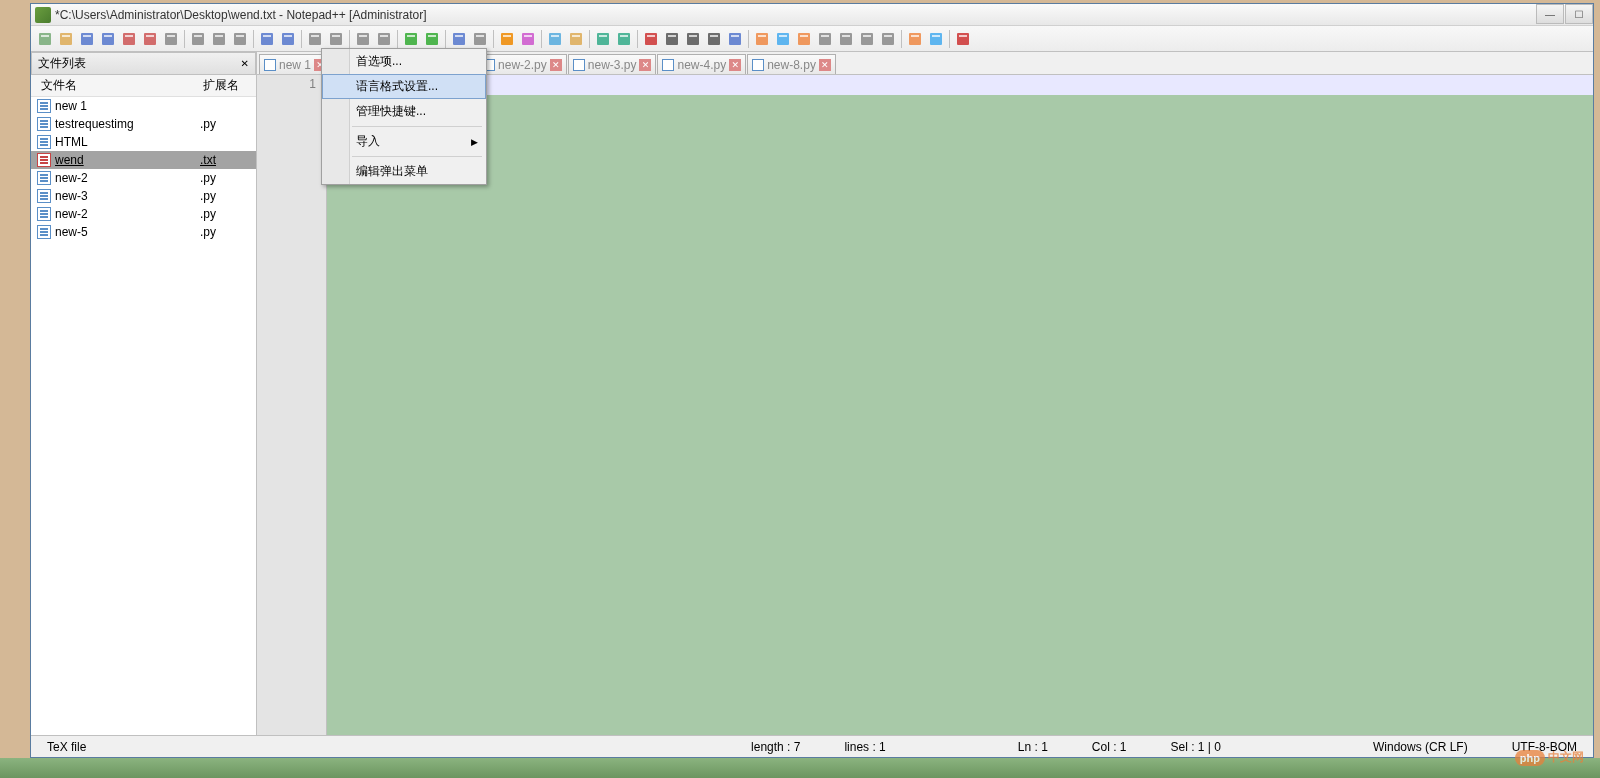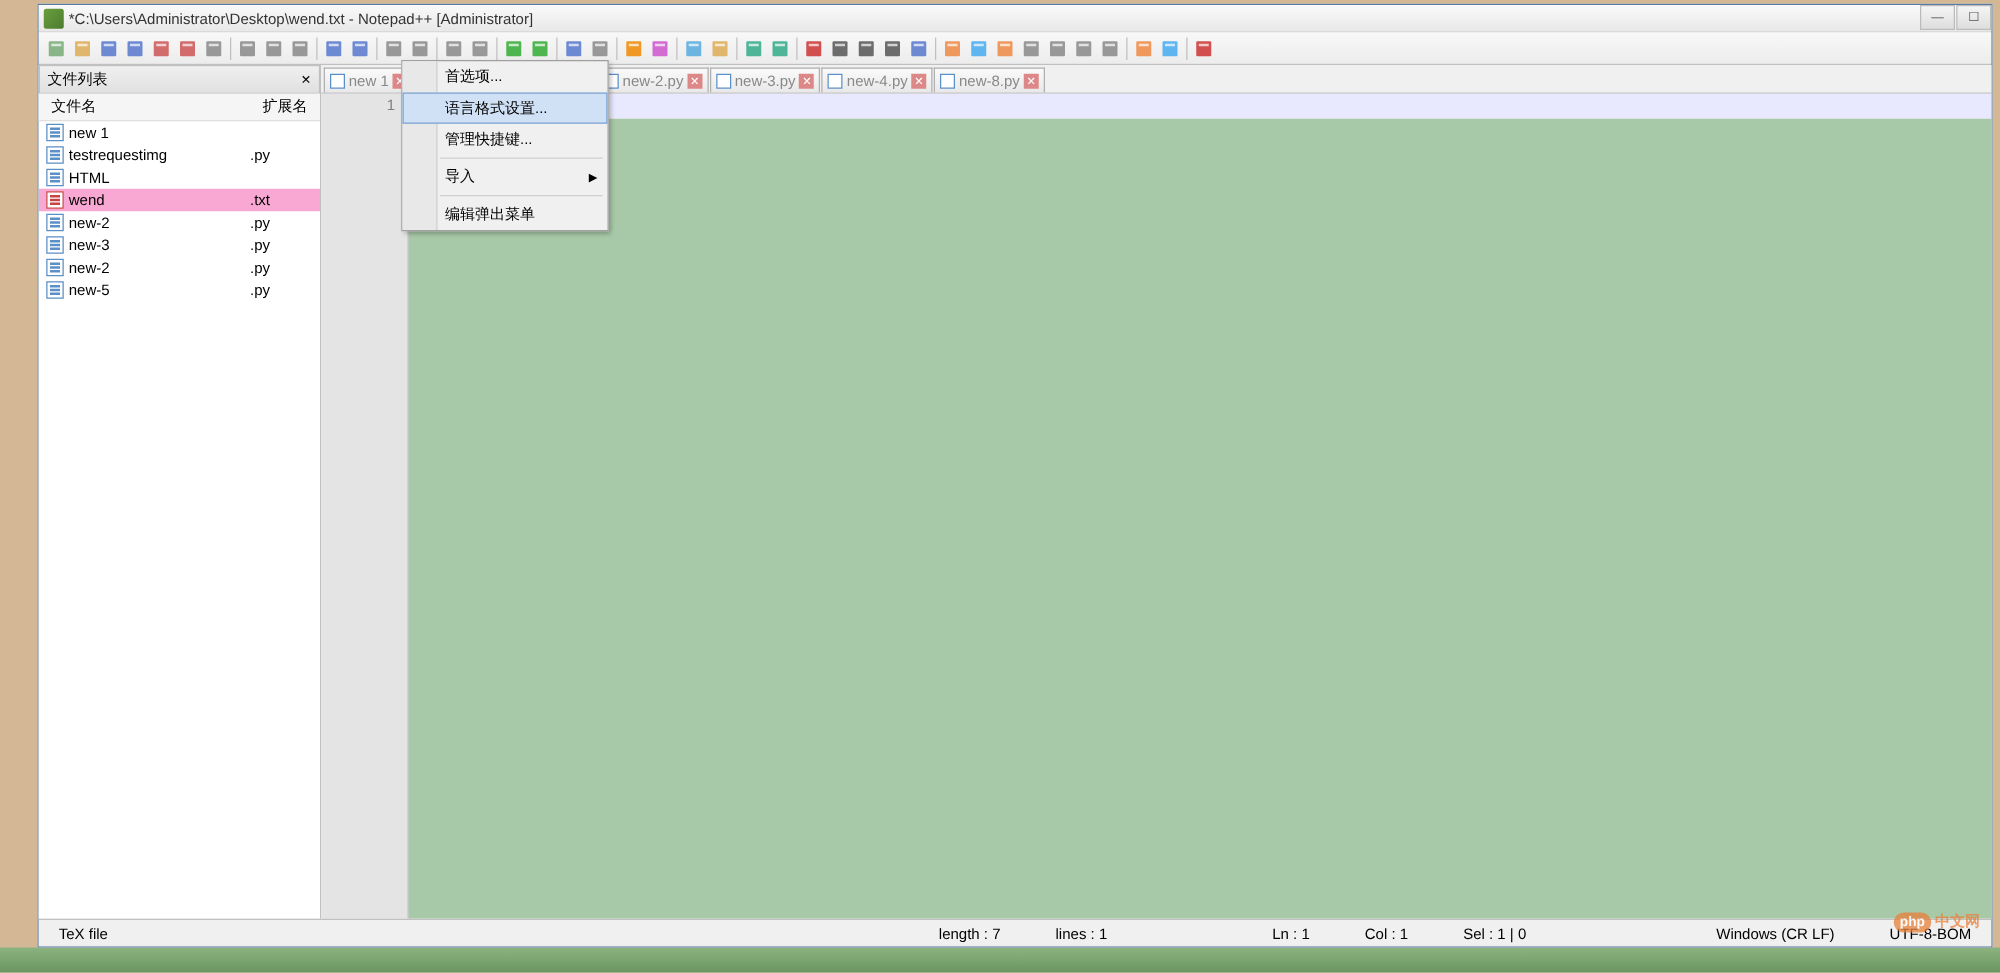--- a/index.html
+++ b/index.html
@@ -22,24 +22,24 @@
     .tb-sep { width: 1px; height: 18px; background: #c0c0c0; margin: 0 2px; }
     .tb-icon { width: 16px; height: 16px; }
     
     .main-area { flex: 1; display: flex; background: #f0f0f0; }
     
     .sidebar { width: 226px; background: #fff; border-right: 1px solid #c0c0c0; display: flex; flex-direction: column; }
     .sidebar-title { background: linear-gradient(#f0f0f0, #e0e0e0); border: 1px solid #c0c0c0; padding: 2px 6px; display: flex; justify-content: space-between; align-items: center; }
     .sidebar-close { cursor: pointer; font-size: 10px; }
     .sidebar-header { display: flex; background: #f5f5f5; border-bottom: 1px solid #e0e0e0; padding: 2px 10px; }
     .sidebar-col1 { flex: 1; }
-    .sidebar-col2 { width: 50px; text-align: right; }
+    .sidebar-col2 { width: 50px; text-align: center; }
     .file-list { flex: 1; overflow: auto; }
     .file-row { display: flex; padding: 2px 6px; cursor: pointer; align-items: center; }
-    .file-row.selected { background: #f9a8d4; }
+    .file-row.selected { background: #a3a3a3; text-decoration: underline; }
     .file-icon { width: 14px; height: 14px; margin-right: 4px; border: 1px solid #5b8fc7; background: #fff; position: relative; }
     .file-icon::after { content: ''; position: absolute; top: 2px; left: 2px; right: 2px; height: 2px; background: #5b8fc7; box-shadow: 0 3px 0 #5b8fc7, 0 6px 0 #5b8fc7; }
     .file-icon.red { border-color: #c74444; }
     .file-icon.red::after { background: #c74444; box-shadow: 0 3px 0 #c74444, 0 6px 0 #c74444; }
     .file-name { flex: 1; }
     .file-ext { width: 50px; }
     
     .editor-area { flex: 1; display: flex; flex-direction: column; background: #f0f0f0; }
     .tabs { height: 22px; background: #f0f0f0; display: flex; align-items: flex-end; padding-left: 2px; }
     .tab { height: 20px; padding: 0 4px; background: linear-gradient(#fafafa, #e8e8e8); border: 1px solid #b0b0b0; border-bottom: none; display: flex; align-items: center; gap: 3px; margin-right: 1px; cursor: pointer; font-family: "Courier New", monospace; font-size: 11px; color: #888; }
@@ -58,21 +58,21 @@
     .dropdown-icon-col { position: absolute; left: 0; top: 0; bottom: 0; width: 28px; background: #e8e8e8; border-right: 1px solid #d0d0d0; }
     .dd-item { padding: 4px 8px 4px 34px; cursor: pointer; position: relative; }
     .dd-item.hover { background: #d0e0f5; border: 1px solid #7da2ce; padding: 3px 7px 3px 33px; }
     .dd-sep { height: 1px; background: #d0d0d0; margin: 2px 4px 2px 30px; }
     .dd-arrow { position: absolute; right: 8px; top: 50%; transform: translateY(-50%); font-size: 9px; }
     
     .statusbar { height: 22px; background: #f0f0f0; border-top: 1px solid #c0c0c0; display: flex; align-items: center; padding: 0 8px; gap: 28px; }
     .status-left { flex: 1; }
     .status-item { padding: 0 8px; }
     
-    .watermark { position: absolute; bottom: 32px; right: 16px; color: #e8803a; font-size: 14px; font-weight: bold; opacity: 0.75; display: flex; align-items: center; gap: 3px; }
+    .watermark { position: absolute; bottom: 12px; right: 16px; color: #e8803a; font-size: 14px; font-weight: bold; opacity: 0.75; display: flex; align-items: center; gap: 3px; }
     .wm-badge { background: #e8803a; color: #fff; padding: 2px 5px; border-radius: 10px; font-size: 11px; }
     
     .browser-chrome { position: absolute; bottom: 0; left: 0; right: 0; height: 20px; background: linear-gradient(#8bb37f, #6b9560); }
   </style>
 </head>
 <body>
 
 <div class="browser-chrome"></div>
 
 <div class="window">

